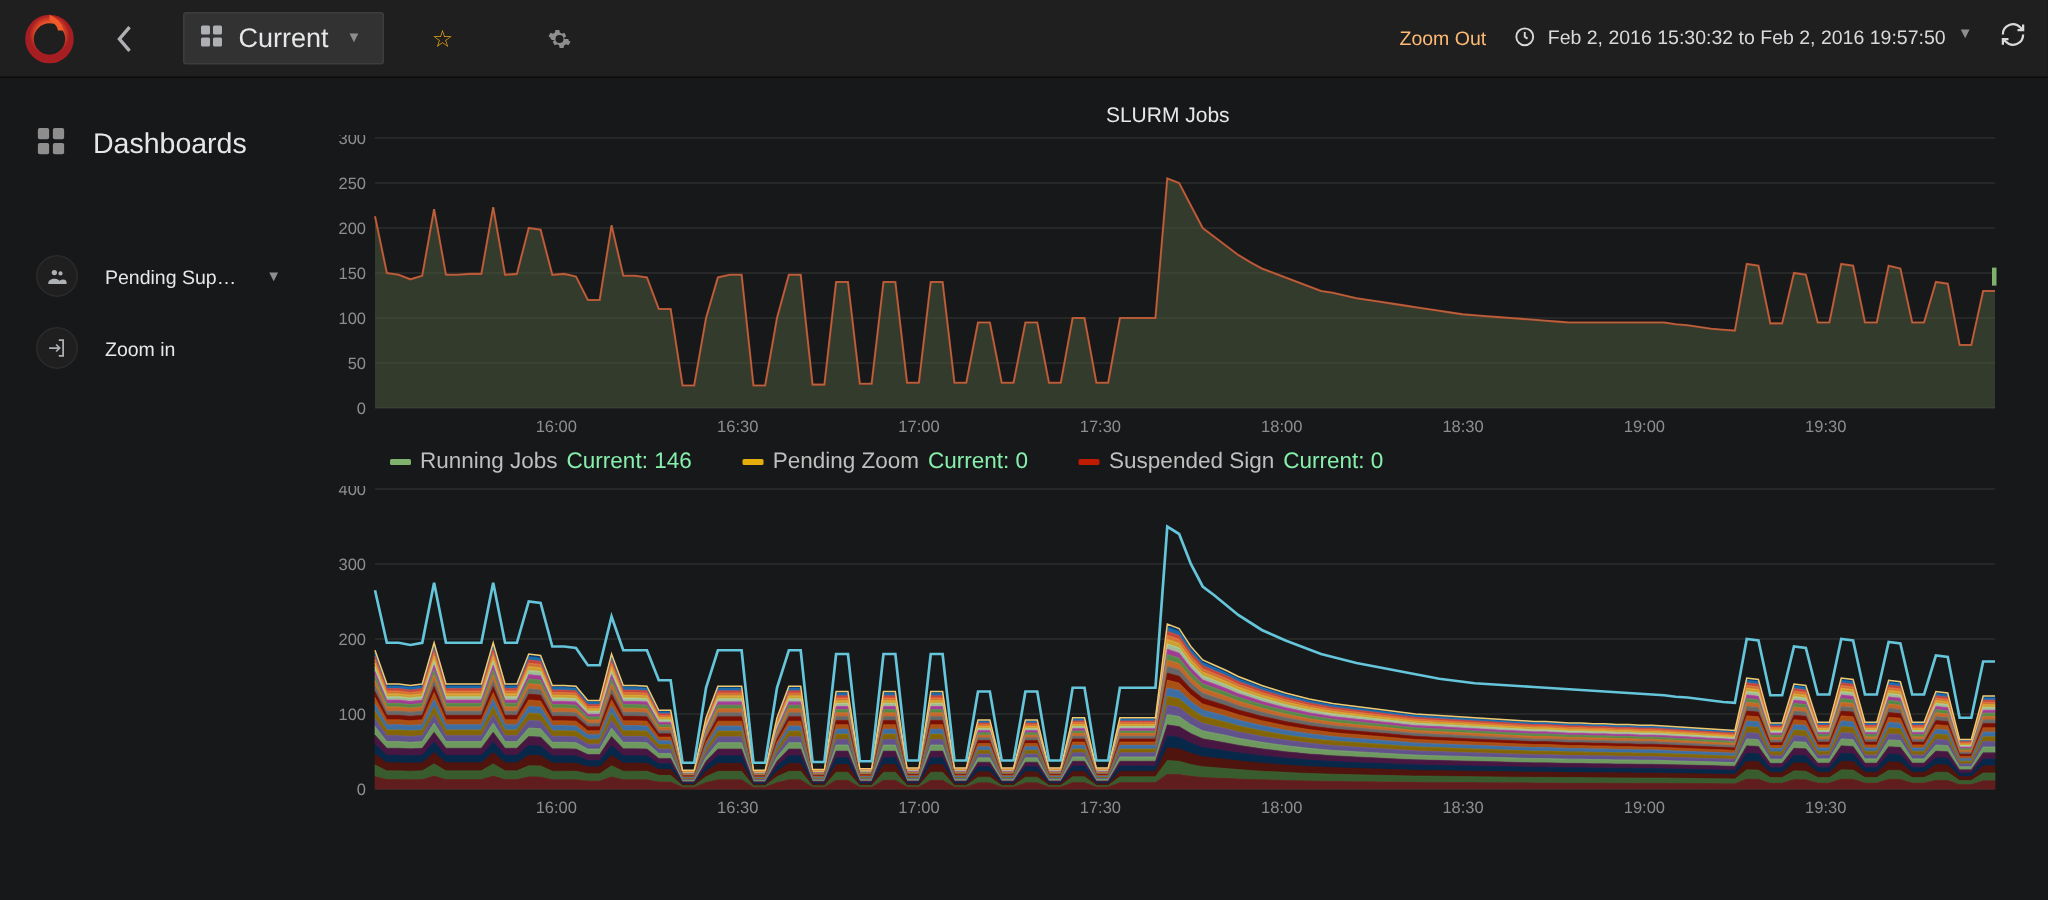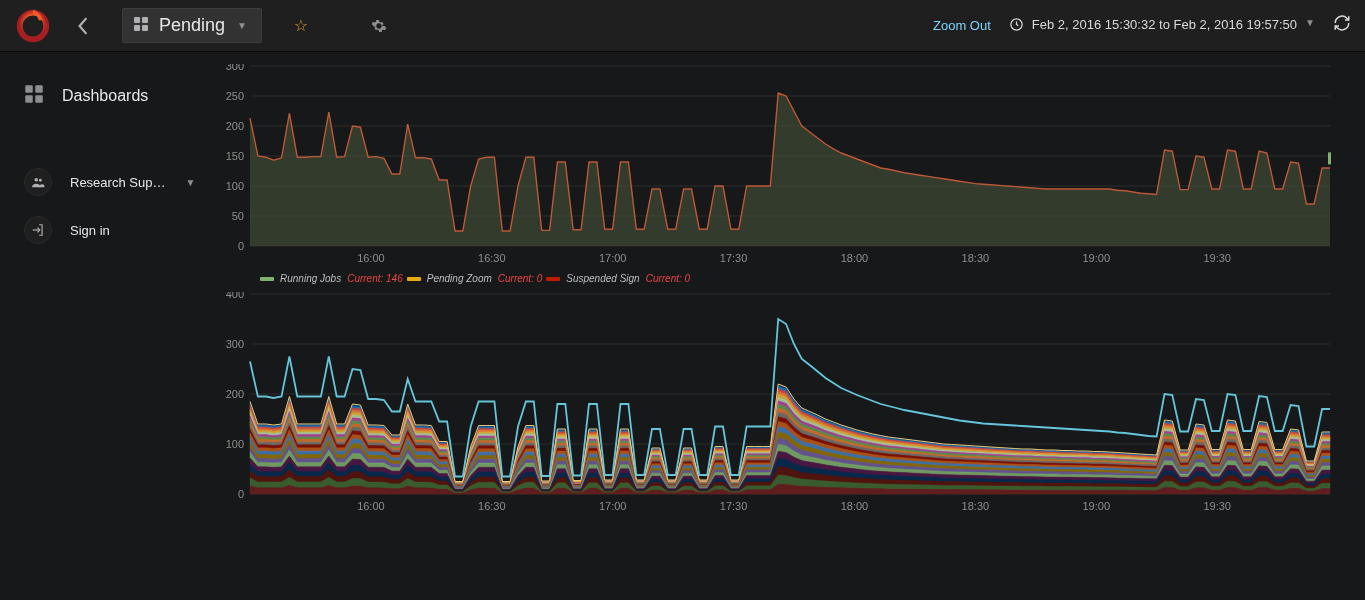--- a/index.html
+++ b/index.html
@@ -9,40 +9,40 @@
   .logo { width:42px; height:42px; margin:0 16px 0 12px; display:flex; align-items:center; justify-content:center;}
   .nav-right { margin-left:auto; display:flex; align-items:center; gap:18px; }
   .icon-btn { width:26px; height:26px; display:flex; align-items:center; justify-content:center; cursor:pointer; color:#aeb0b3;}
   .dash-pill { display:flex; align-items:center; gap:10px; background:#323233; border:1px solid #3d3d3d; border-radius:2px; padding:6px 14px 6px 10px; cursor:pointer; }
   .dash-pill .grid-ic { color:#aeb0b3; }
   .dash-pill .title { font-size:18px; color:#e6e7e8; }
   .dash-pill .caret { color:#8e8e8e; font-size:10px; margin-left:2px;}
   .star { color:#e6a117; font-size:16px;}
   .gear { color:#8e8e8e; font-size:16px;}
   .sep { width:26px;}
-  .zoom-out { color:#7dd3fc; font-size:13px; cursor:pointer;}
+  .zoom-out { color:#fdba74; font-size:13px; cursor:pointer;}
   .time-range { display:flex; align-items:flex-start; gap:8px; color:#d8d9da; cursor:pointer; font-size:13px;}
   .time-range .caret { font-size:10px; color:#8e8e8e;}
   .refresh-ic { font-size:18px; cursor:pointer; color:#d8d9da;}
   
   .sidemenu { position:absolute; left:0; top:52px; bottom:0; width:200px; background:#171819; padding-top:22px;}
   .side-row { display:flex; align-items:center; gap:18px; padding:10px 0 10px 24px; cursor:pointer; color:#e6e7e8;}
   .side-row .caret { color:#8e8e8e; font-size:10px; margin-left:2px;}
-  .side-row.big { font-size:16px; margin-bottom:40px;}
+  .side-row.big { font-size:19px; margin-bottom:40px;}
   .round-ic { width:28px; height:28px; border-radius:50%; background:#1f1f20; border:1px solid #2b2b2b; display:inline-flex; align-items:center; justify-content:center; color:#aeb0b3; font-size:13px; flex:0 0 28px;}
   .side-label { white-space:nowrap; overflow:hidden; text-overflow:ellipsis; max-width:110px; display:inline-block;}
   
   .panels { position:absolute; left:200px; top:52px; right:0; bottom:0; padding:12px 18px 0 10px; }
   .panel { margin-bottom:8px;}
   .panel-title { text-align:center; font-size:14px; color:#e6e7e8; padding:4px 0 6px; font-weight:500;}
   .chart-wrap { position:relative; }
-  .legend { display:flex; gap:4px; padding:6px 0 0 50px; font-size:10px; color:#bfbfbf;font-style:italic;}
+  .legend { display:flex; gap:34px; padding:6px 0 0 50px; font-size:15px; color:#bfbfbf;}
   .legend .item { display:flex; align-items:center; gap:6px;}
   .legend .swatch { width:14px; height:4px; border-radius:1px; display:inline-block;}
-  .legend .cur-lbl { color:#ef4444;}
+  .legend .cur-lbl { color:#86efac;}
   svg text { font-family:inherit; font-size:11px; fill:#8e8e8e;}
 </style>
 </head>
 <body>
 
 <div class="topnav">
   <div class="logo">
     <svg width="38" height="38" viewBox="0 0 40 40">
       <defs>
           <radialGradient id="g1" cx="50%" cy="40%">
@@ -63,21 +63,21 @@
   <div class="sep"></div>
   <div class="dash-pill">
     <span class="grid-ic">
       <svg width="16" height="16" viewBox="0 0 16 16" fill="currentColor">
           <rect x="1" y="1" width="6" height="6" rx="1"></rect>
           <rect x="9" y="1" width="6" height="6" rx="1"></rect>
           <rect x="1" y="9" width="6" height="6" rx="1"></rect>
           <rect x="9" y="9" width="6" height="6" rx="1"></rect>
         </svg>
     </span>
-    <span class="title">Pending</span>
+    <span class="title">Current</span>
     <span class="caret">▼</span>
   </div>
   <div class="sep"></div>
   <div class="icon-btn star">☆</div>
   <div class="sep"></div>
     <div class="sep"></div>
   <div class="icon-btn gear">
     <svg width="16" height="16" viewBox="0 0 24 24" fill="currentColor">
         <path d="M12 8a4 4 0 100 8 4 4 0 000-8zm9 4a7 7 0 01-.1 1.2l2.1 1.6-2 3.4-2.5-1a7 7 0 01-2 1.2l-.4 2.6h-4l-.4-2.6a7 7 0 01-2-1.2l-2.5 1-2-3.4 2.1-1.6A7 7 0 013 12a7 7 0 01.1-1.2L1 9.2l2-3.4 2.5 1a7 7 0 012-1.2L7.9 3h4l.4 2.6a7 7 0 012 1.2l2.5-1 2 3.4-2.1 1.6c.1.4.1.8.1 1.2z"></path>
       </svg>
@@ -120,38 +120,39 @@
   </div>
   <div class="side-row">
     <span class="round-ic">
       <svg width="14" height="14" viewBox="0 0 24 24" fill="currentColor">
           <circle cx="9" cy="8" r="3"></circle>
           <circle cx="16" cy="9" r="2.4"></circle>
           <path d="M2 20c0-3 3.5-5 7-5s7 2 7 5v1H2z"></path>
           <path d="M14 20c0-2 2-4 5-4s4 1.5 4 4v1h-9z"></path>
         </svg>
     </span>
-    <span class="side-label">Research Sup…</span>
+    <span class="side-label">Pending Sup…</span>
     <span class="caret">▼</span>
   </div>
   <div class="side-row">
     <span class="round-ic">
       <svg width="14" height="14" viewBox="0 0 24 24" fill="none" stroke="currentColor" stroke-width="2">
           <path d="M14 3h5v18h-5"></path>
           <path d="M3 12h12"></path>
           <path d="M11 8l4 4-4 4"></path>
         </svg>
     </span>
-    <span>Sign in</span>
+    <span>Zoom in</span>
   </div>
 </div>
 
 <div class="panels">
 
   <div class="panel">
+    <div class="panel-title">SLURM Jobs</div>
     <div class="chart-wrap">
       <svg id="svg-slurm" width="1130" height="200">
           <g>
             <line x1="40" y1="182" x2="1120" y2="182" class="axis" stroke="#2c2c2c"></line>
             <text x="34" y="186" text-anchor="end">0</text>
             <line x1="40" y1="152" x2="1120" y2="152" class="axis" stroke="#2c2c2c"></line>
             <text x="34" y="156" text-anchor="end">50</text>
             <line x1="40" y1="122" x2="1120" y2="122" class="axis" stroke="#2c2c2c"></line>
             <text x="34" y="126" text-anchor="end">100</text>
             <line x1="40" y1="92" x2="1120" y2="92" class="axis" stroke="#2c2c2c"></line>

